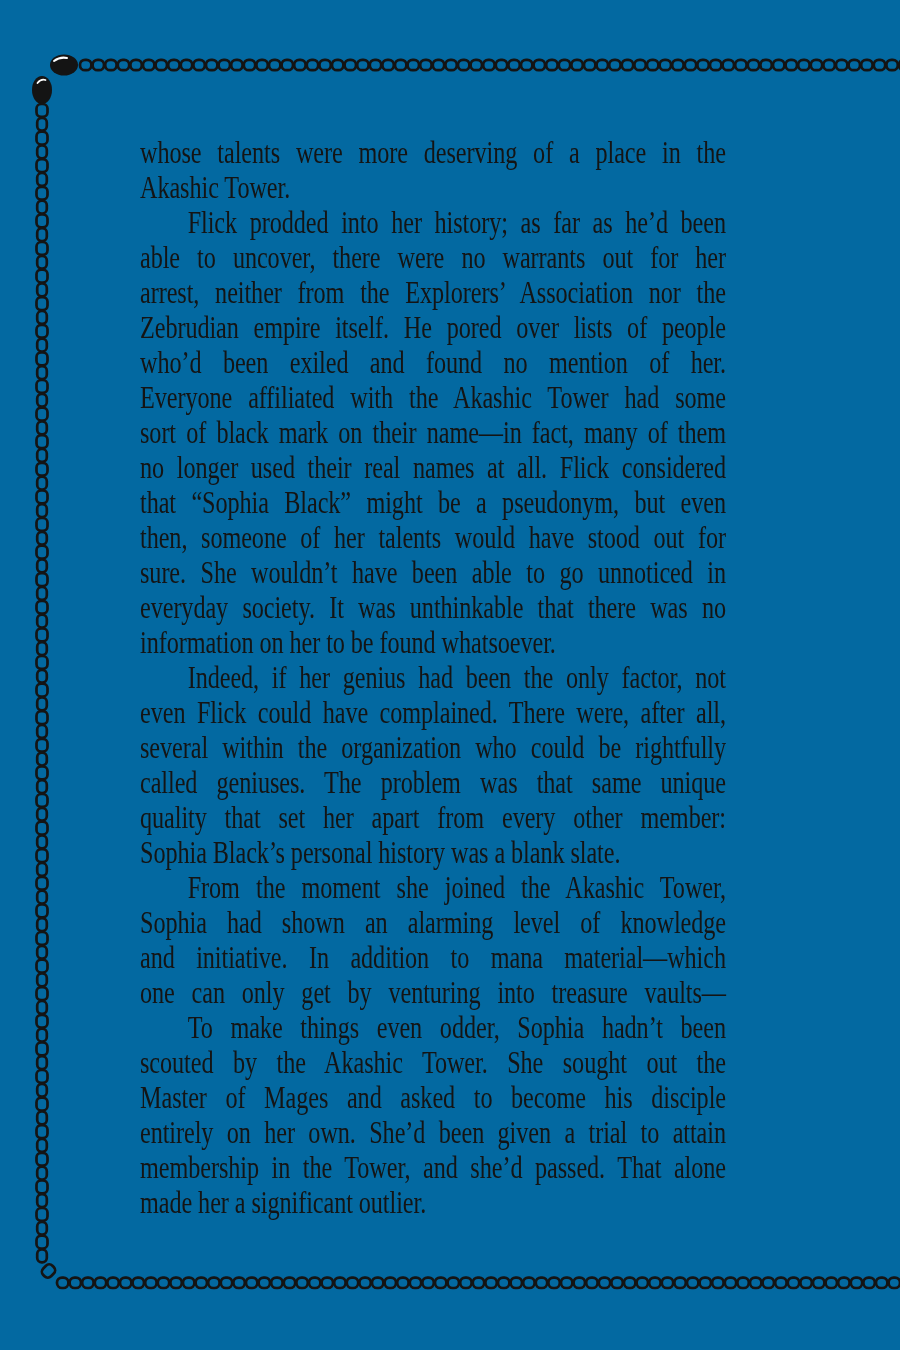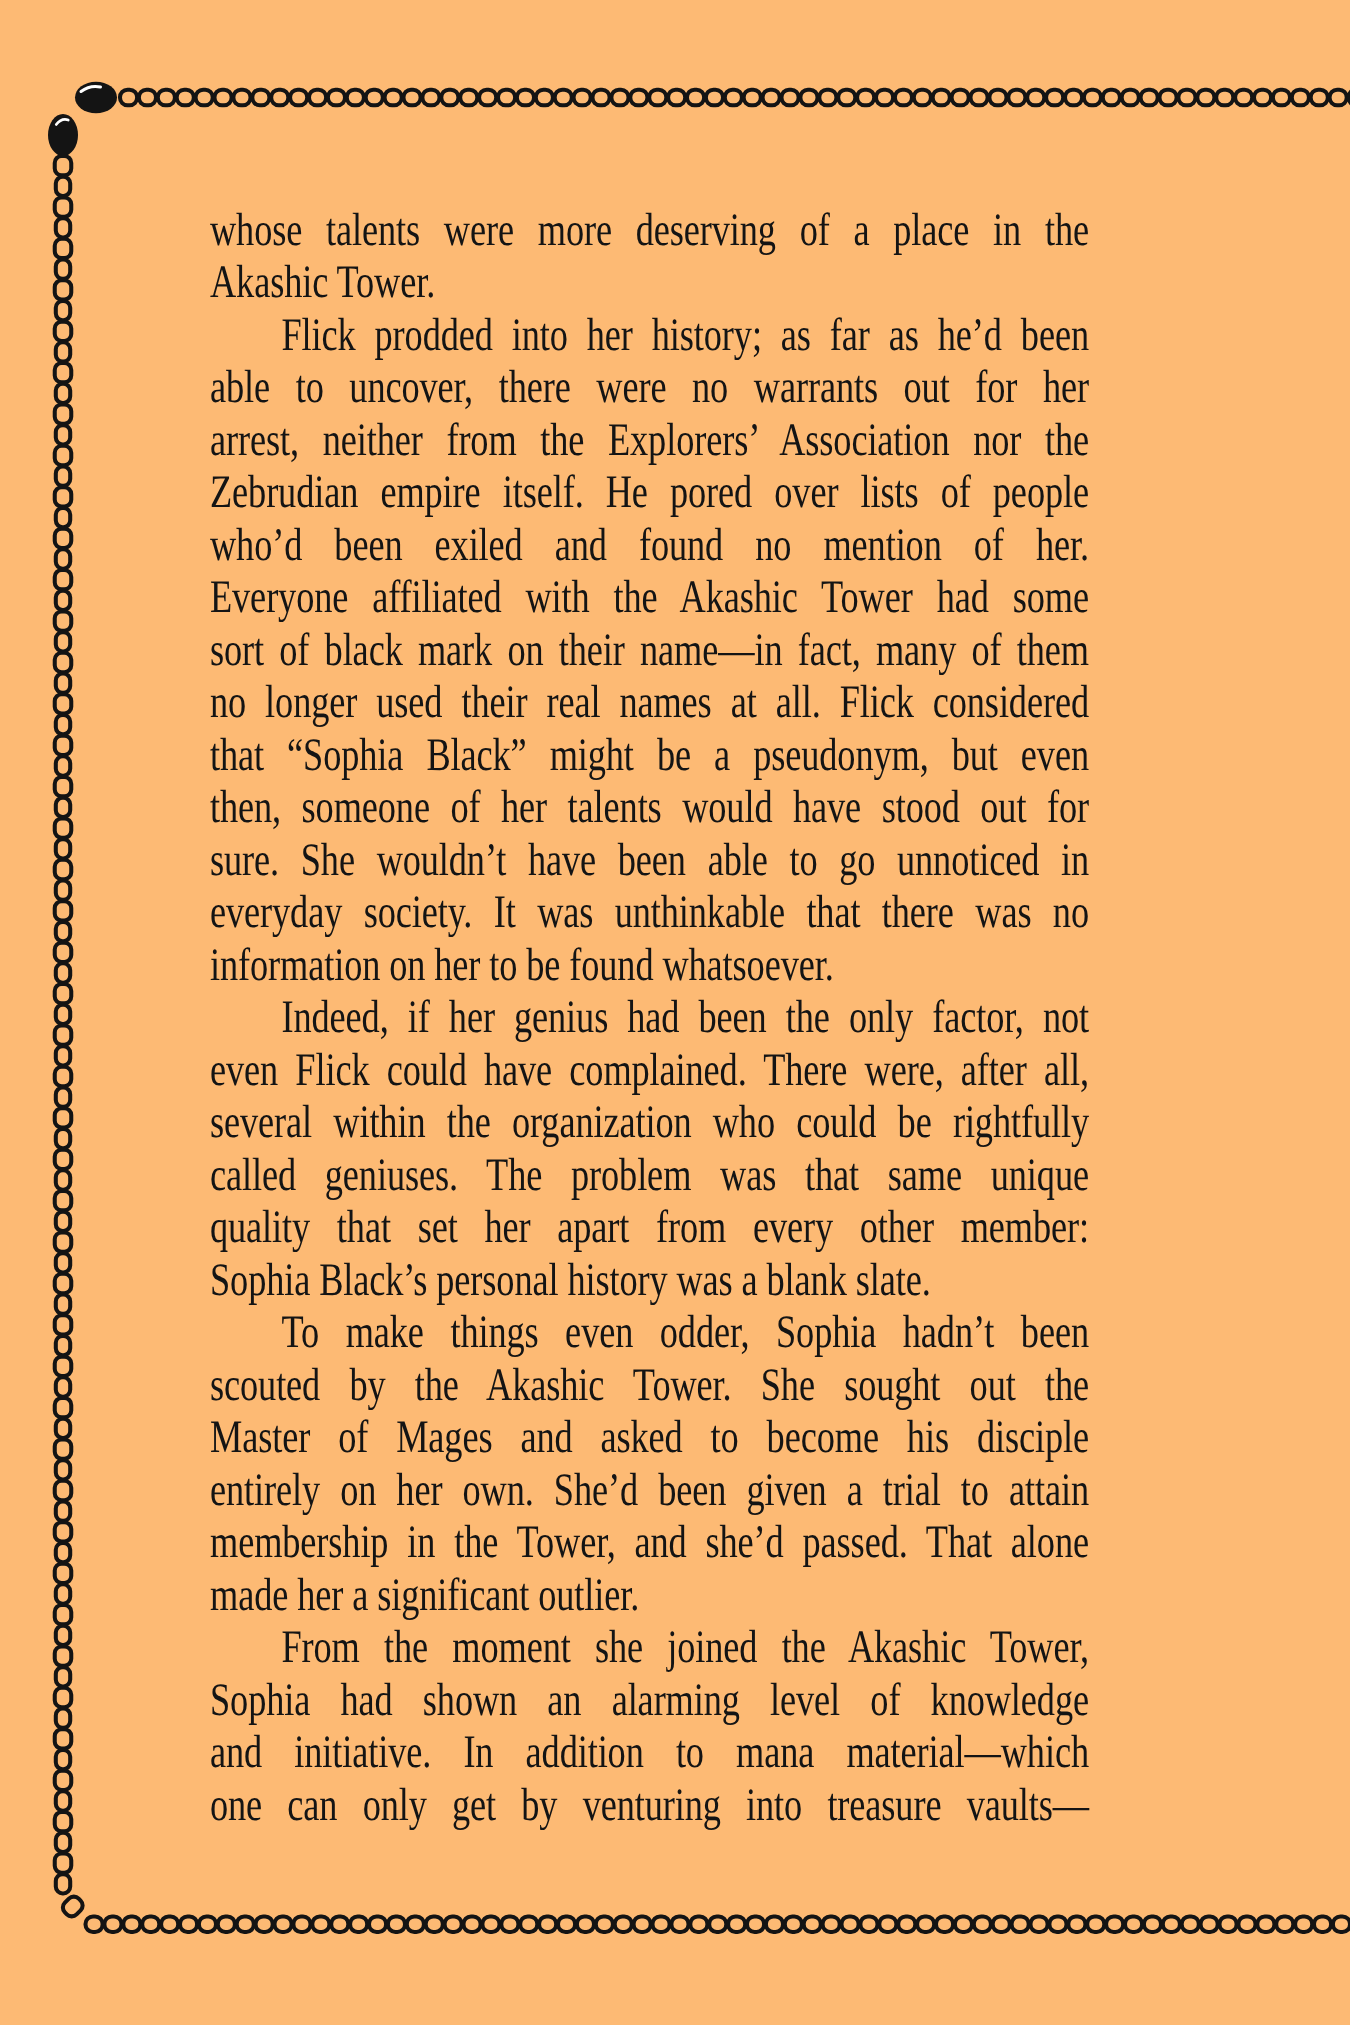--- a/index.html
+++ b/index.html
@@ -4,21 +4,21 @@
 <style>
   html, body {
     margin: 0;
     padding: 0;
     background: #ffffff;
   }
   .page {
     position: relative;
     width: 900px;
     height: 1350px;
-    background: #fdba74;
+    background: #0369a1;
     overflow: hidden;
     font-family: "Liberation Serif", serif;
   }
   svg.chain {
     position: absolute;
     left: 0;
     top: 0;
     width: 900px;
     height: 1350px;
     display: block;
@@ -318,27 +318,27 @@
       </div>
       <div class="paragraph">
         <div class="line indent" style="">Indeed, if her genius had been the only factor, not</div>
         <div class="line" style="">even Flick could have complained. There were, after all,</div>
         <div class="line" style="">several within the organization who could be rightfully</div>
         <div class="line" style="">called geniuses. The problem was that same unique</div>
         <div class="line" style="">quality that set her apart from every other member:</div>
         <div class="line para-last" style="">Sophia Black’s personal history was a blank slate.</div>
       </div>
       <div class="paragraph">
+        <div class="line indent" style="">From the moment she joined the Akashic Tower,</div>
+        <div class="line" style="">Sophia had shown an alarming level of knowledge</div>
+        <div class="line" style="">and initiative. In addition to mana material—which</div>
+        <div class="line" style="">one can only get by venturing into treasure vaults—</div>
+      </div>
+      <div class="paragraph">
         <div class="line indent" style="">To make things even odder, Sophia hadn’t been</div>
         <div class="line" style="">scouted by the Akashic Tower. She sought out the</div>
         <div class="line" style="">Master of Mages and asked to become his disciple</div>
         <div class="line" style="">entirely on her own. She’d been given a trial to attain</div>
         <div class="line" style="">membership in the Tower, and she’d passed. That alone</div>
         <div class="line para-last" style="">made her a significant outlier.</div>
       </div>
-      <div class="paragraph">
-        <div class="line indent" style="">From the moment she joined the Akashic Tower,</div>
-        <div class="line" style="">Sophia had shown an alarming level of knowledge</div>
-        <div class="line" style="">and initiative. In addition to mana material—which</div>
-        <div class="line" style="">one can only get by venturing into treasure vaults—</div>
-      </div>
     </main>
 </div>
 
 </body></html>

